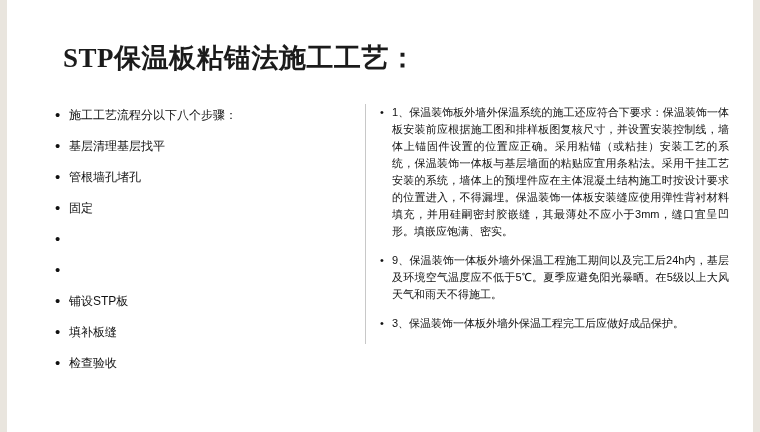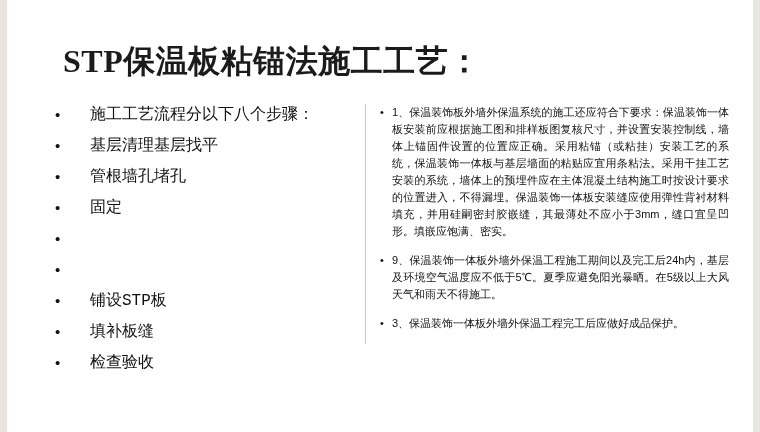--- a/index.html
+++ b/index.html
@@ -34,21 +34,21 @@
     position: absolute;
     left: 0; right: 0; bottom: 0;
     height: 6px;
     background: #ffffff;
   }
   .title {
     position: absolute;
     left: 56px;
     top: 40px;
     font-family: "Liberation Serif", serif;
-    font-size: 32px;
+    font-size: 27px;
     font-weight: 700;
     color: #1b1b1b;
     letter-spacing: 0.5px;
     white-space: nowrap;
   }
   .columns {
     position: absolute;
     left: 48px;
     top: 104px;
     right: 24px;
@@ -73,25 +73,24 @@
     margin-bottom: 9px;
   }
   .bullet-dot {
     flex: 0 0 auto;
     width: 14px;
     font-size: 15px;
     line-height: 22px;
     color: #111;
   }
   .bullet-text {
-    font-size: 16px;
+    font-size: 12px;
     line-height: 22px;
     color: #111;
-    font-family: Liberation Mono, monospace;
-    margin-left: 21px;
+    font-family: Liberation Sans, sans-serif;
   }
   .para-item {
     display: flex;
     align-items: flex-start;
     margin-bottom: 12px;
   }
   .para-dot {
     flex: 0 0 auto;
     width: 12px;
     font-size: 11px;

